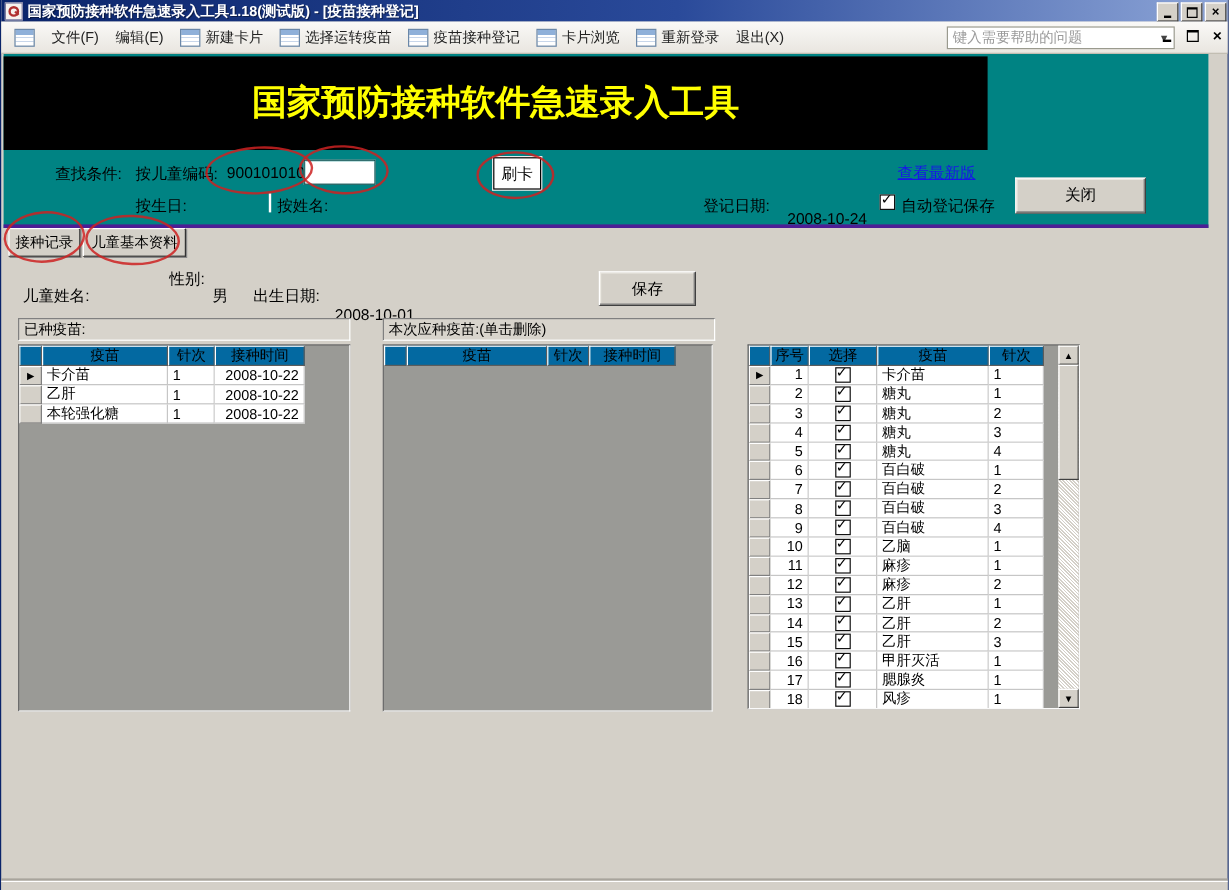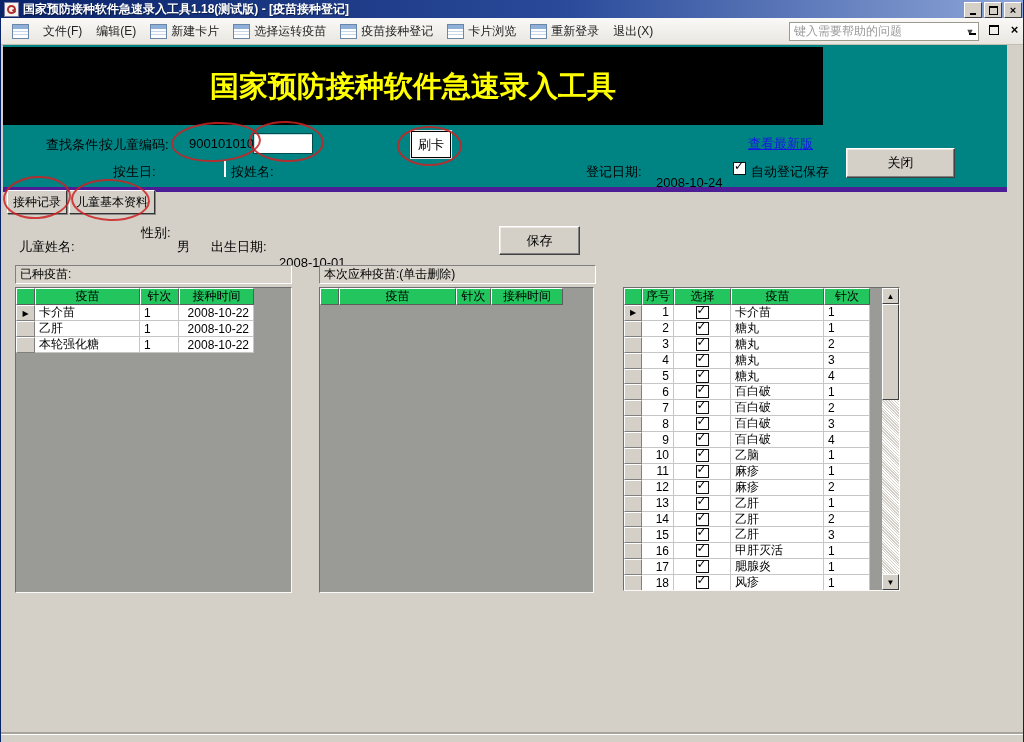--- a/index.html
+++ b/index.html
@@ -32,21 +32,21 @@
   .help-box{position:absolute;left:788px;top:4px;width:184px;height:17px;background:#fff;border:1px solid #9a9a8e;
     display:flex;align-items:center;font-size:12px;color:#9a9a9a;padding-left:4px;}
   .help-dd{position:absolute;right:1px;top:1px;width:14px;height:15px;display:flex;align-items:center;justify-content:center;color:#444;font-size:9px;}
   .mdi-btns{position:absolute;right:4px;top:5px;display:flex;gap:8px;align-items:center;}
   .mdibtn{width:13px;height:13px;display:flex;align-items:center;justify-content:center;color:#000;}
   .mg-min{width:7px;height:2px;background:#000;margin-top:8px;}
   .mg-rest{width:8px;height:7px;border:1px solid #000;border-top-width:2px;background:transparent;}
   .mg-close{font-size:13px;font-weight:bold;}
 
   
-  .teal{position:absolute;left:2px;top:45px;width:1004px;height:142px;background:#008383;border-bottom:5px solid #4c1d95;}
+  .teal{position:absolute;left:2px;top:45px;width:1004px;height:142px;background:#008383;border-bottom:3px solid #4c1d95;}
   .banner{position:absolute;left:0;top:2px;width:820px;height:78px;background:#000;}
   .banner-title{display:block;width:100%;text-align:center;line-height:78px;color:#ffff00;font-size:29px;font-weight:bold;white-space:nowrap;}
   .tlabel{position:absolute;color:#000;font-size:13px;white-space:nowrap;}
   .code-input{position:absolute;left:250px;top:88px;width:58px;height:19px;background:#fff;border:1px solid #004c4c;box-shadow:inset 1px 1px 0 #bfe0e0;}
   .shuaka{position:absolute;left:408px;top:86px;width:38px;height:25px;background:#fff;border:1px solid #000;box-shadow:0 0 0 1px #e8e8e8;
     display:flex;align-items:center;justify-content:center;font-size:13px;color:#000;}
   .cursor-bar{position:absolute;left:221px;top:116px;width:2px;height:16px;background:#fff;}
   .link{position:absolute;color:#1616e8;font-size:13px;text-decoration:underline;white-space:nowrap;}
   .cb{width:13px;height:13px;background:#fff;border:1px solid #111;position:relative;box-sizing:border-box;}
   .cb .tick{position:absolute;left:0px;top:-3px;font-size:12px;font-weight:bold;color:#000;line-height:1;}
@@ -68,21 +68,21 @@
   
   .phead{position:absolute;top:265px;width:277px;height:19px;background:#d8d4cc;border:1px solid;border-color:#808080 #fff #fff #808080;
     box-sizing:border-box;display:flex;align-items:center;padding-left:4px;font-size:12px;color:#000;}
   .ph-left{left:14px;} .ph-mid{left:318px;} .ph-right{left:622px;}
 
   .grid{position:absolute;top:287px;background:#9a9a96;border:1px solid;border-color:#6d6d6d #fafafa #fafafa #6d6d6d;box-sizing:border-box;overflow:hidden;}
   .g-left{left:14px;width:277px;height:306px;}
   .g-mid{left:318px;width:275px;height:306px;}
   .g-right{left:622px;width:277px;height:304px;}
   .ghr{display:flex;height:17px;}
-  .hcell{flex:none;box-sizing:border-box;height:17px;background:#22c55e;border:1px solid;border-color:#fff #5c5c5c #5c5c5c #fff;
+  .hcell{flex:none;box-sizing:border-box;height:17px;background:#0369a1;border:1px solid;border-color:#fff #5c5c5c #5c5c5c #fff;
     display:flex;align-items:center;justify-content:center;font-size:12px;color:#000;overflow:hidden;}
   .grow{display:flex;height:16px;}
   .rg .grow{height:15.9px;}
   .selcell{flex:none;box-sizing:border-box;background:#d4d0c8;border:1px solid;border-color:#fff #808080 #808080 #fff;
     display:flex;align-items:center;justify-content:center;font-size:8px;color:#000;}
   .cell{flex:none;box-sizing:border-box;background:#fff;border-right:1px solid #c6c6c6;border-bottom:1px solid #c6c6c6;
     font-size:12px;color:#000;display:flex;align-items:center;overflow:hidden;white-space:nowrap;}
   .al{padding-left:4px;justify-content:flex-start;}
   .ar{padding-right:4px;justify-content:flex-end;}
   .ac{justify-content:center;}
@@ -174,21 +174,21 @@
         </span>
       <span class="mdibtn mg-close">×</span>
     </div>
   </div>
 
   <div class="teal">
     <div class="banner">
       <span class="banner-title">国家预防接种软件急速录入工具</span>
     </div>
     <span class="tlabel" style="left:43px;top:91px;">查找条件:</span>
-    <span class="tlabel" style="left:97px;top:91px;">按儿童编码:</span>
+    <span class="tlabel" style="left:110px;top:91px;">按儿童编码:</span>
     <span class="tlabel" style="left:186px;top:91px;">9001010101</span>
     <span class="code-input"></span>
     <span class="shuaka">刷卡</span>
     <span class="tlabel" style="left:110px;top:118px;">按生日:</span>
     <span class="cursor-bar"></span>
     <span class="tlabel" style="left:228px;top:118px;">按姓名:</span>
     <span class="link" style="left:745px;top:90px;">查看最新版</span>
     <span class="tlabel" style="left:583px;top:118px;">登记日期:</span>
     <span class="tlabel" style="left:653px;top:130px;">2008-10-24</span>
     <span class="cb autosave-cb">

